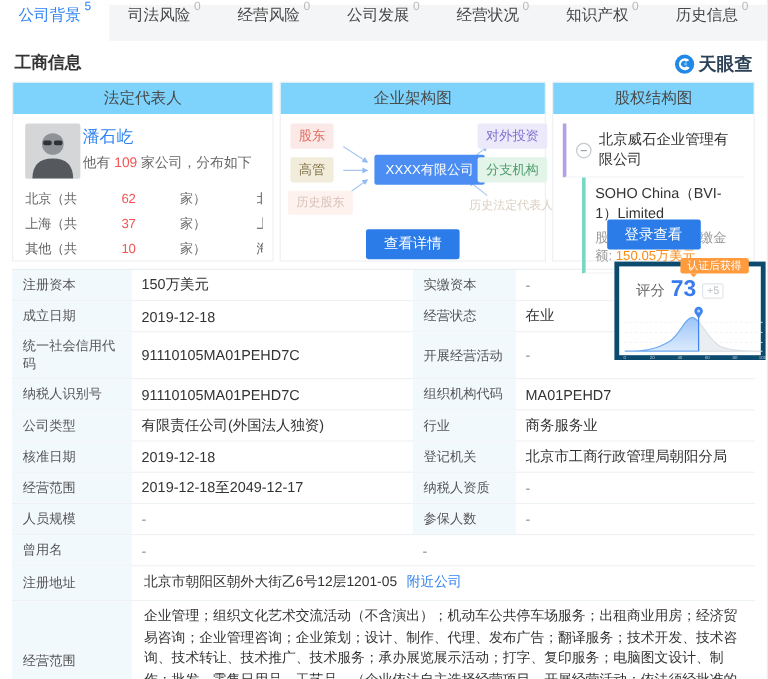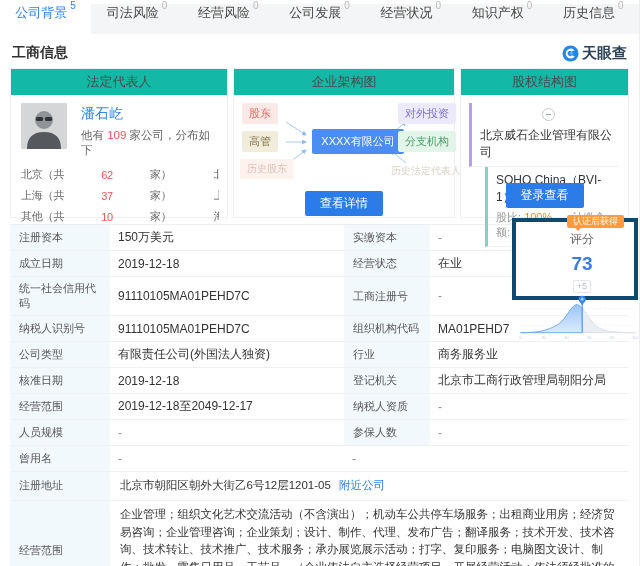--- a/index.html
+++ b/index.html
@@ -15,27 +15,27 @@
 
   
   .sechead { display:flex; align-items:center; justify-content:space-between; margin:8px 12px 4px; height:22px; }
   .sechead .title { font-size:14px; font-weight:bold; color:#333; }
   .brand { display:flex; align-items:center; gap:3px; }
   .brand .txt { font-size:15px; font-weight:bold; color:#2e4257; }
 
   
   .cards { display:flex; gap:5px; margin:0 10px; height:150px; }
   .card { border:1px solid #edf1f4; background:#fff; position:relative; }
-  .card-h { background:#14b8a6; text-align:center; font-size:13px; color:#4a4a4a; line-height:26px; height:26px; }
+  .card-h { background:#7dd3fc; text-align:center; font-size:13px; color:#4a4a4a; line-height:26px; height:26px; }
   .card1 { width:218px; }
   .card2 { width:222px; }
   .card3 { flex:1; }
 
   
-  .lr-top { display:flex; gap:14px; padding:8px 8px 4px 10px; }
+  .lr-top { display:flex; gap:2px; padding:8px 8px 4px 10px; }
   .lr-photo { width:46px; height:46px; background:#dcdee0; border-radius:2px; overflow:hidden; flex:none; }
   .lr-name { font-size:14px; color:#3284f2; cursor:pointer; margin-top:2px; }
   .lr-sum { font-size:11.5px; color:#666; margin-top:5px; }
   .lr-sum .red { color:#f75353; }
   .lr-list { padding:2px 8px 0 10px; }
   .lr-row { display:flex; align-items:center; font-size:11px; color:#666; height:21px; letter-spacing:-0.2px;gap:37px; }
   .lr-row .red { color:#f75353; }
   .lr-row .co { color:#555; margin-left:5px; flex:1; white-space:nowrap; overflow:hidden; }
 
   
@@ -47,37 +47,37 @@
   .n-company { left:78px; top:34px; width:92px; background:#4b8df2; color:#fff; text-align:center; padding:5px 0; font-size:11px; cursor:default; }
   .n-invest { left:164px; top:8px; background:#ece9fa; color:#7e6fd0; }
   .n-branch { left:164px; top:36px; background:#e3f4e9; color:#4f9e6e; }
   .n-hist-legal { left:150px; top:66px; background:transparent; color:#d9d0c1; font-size:10px; }
   .arrows { position:absolute; left:0; top:0; width:222px; height:94px; pointer-events:none; }
 
   .cbtn { display:block; margin:2px auto 0; background:#2b7ce9; color:#fff; border:none; font-size:12px; padding:4px 15px; border-radius:2px; cursor:pointer; font-family:inherit; }
 
   
   .eq-tree { padding:8px 8px 0 8px; }
-  .eq-parent { display:flex; align-items:center; gap:6px; border-left:3px solid #b5a0e3; padding:5px 4px 5px 8px; border-bottom:1px solid #f0f3f5;flex-direction:column; }
+  .eq-parent { display:flex; align-items:center; gap:6px; border-left:3px solid #b5a0e3; padding:5px 4px 5px 8px; border-bottom:1px solid #f0f3f5; }
   .eq-parent .nm { font-size:12px; color:#333; cursor:pointer; }
   .collapse-ic { width:13px; height:13px; border:1px solid #c3c9cf; border-radius:50%; position:relative; cursor:pointer; flex:none; }
   .collapse-ic::after { content:""; position:absolute; left:3px; right:3px; top:5px; height:1px; background:#9aa2aa; }
   .eq-child { margin-left:16px; border-left:3px solid #78d6c3; padding:5px 4px 6px 8px; border-bottom:1px solid #f0f3f5; }
   .eq-child .nm { font-size:12px; color:#333; cursor:pointer; }
   .eq-info { font-size:11px; margin-top:4px; }
   .eq-info .k { color:#999; }
   .eq-info .v { color:#fa8c16; }
   .eq-info .sp { display:inline-block; width:14px; }
   .eq-btn { position:absolute; left:50%; transform:translateX(-50%); bottom:9px; }
 
   
   .score { position:absolute; left:512px; top:218px; width:126px; height:82px; background:#fff; border:4px solid #0c4a6e; z-index:5;text-align:right; }
   .score-badge { position:absolute; top:-7px; right:10px; background:#ff9a3d; color:#fff; font-size:9px; line-height:13px; padding:0 6px; border-radius:2px; }
   .score-badge::after { content:""; position:absolute; left:8px; bottom:-3px; border:3px solid transparent; border-top-color:#ff9a3d; border-bottom:none; }
-  .score-line { display:flex; align-items:center; gap:5px; padding:9px 0 0 14px;flex-direction:column; }
+  .score-line { display:flex; align-items:center; gap:5px; padding:9px 0 0 14px; }
   .score-line .k { font-size:12px; color:#666; }
   .score-line .num { font-size:19px; color:#3a7af0; font-weight:bold; }
   .score-line .bonus { font-size:9px; color:#b9bfc6; border:1px solid #e2e6ea; border-radius:2px; padding:0 3px; line-height:11px; }
 
   
   .tbl { margin:6px 10px 0; border-top:1px solid #ebeff2; font-size:12px; }
   .trow { display:flex; border-bottom:1px solid #eef2f5; min-height:26px; align-items:stretch; }
   .lbl { background:#f2f9fd; color:#555; font-size:11px; display:flex; align-items:center; padding:4px 4px 4px 9px; }
   .l1 { width:100px; }
   .l2 { width:86px; }
@@ -283,21 +283,21 @@
     </div>
     <div class="trow">
       <div class="lbl l1">成立日期</div>
       <div class="val v1">2019-12-18</div>
       <div class="lbl l2">经营状态</div>
       <div class="val v2">在业</div>
     </div>
     <div class="trow">
       <div class="lbl l1">统一社会信用代码</div>
       <div class="val v1">91110105MA01PEHD7C</div>
-      <div class="lbl l2">工商注册号</div>
+      <div class="lbl l2">开展经营活动</div>
       <div class="val v2 dash">-</div>
     </div>
     <div class="trow">
       <div class="lbl l1">纳税人识别号</div>
       <div class="val v1">91110105MA01PEHD7C</div>
       <div class="lbl l2">组织机构代码</div>
       <div class="val v2">MA01PEHD7</div>
     </div>
     <div class="trow">
       <div class="lbl l1">公司类型</div>

